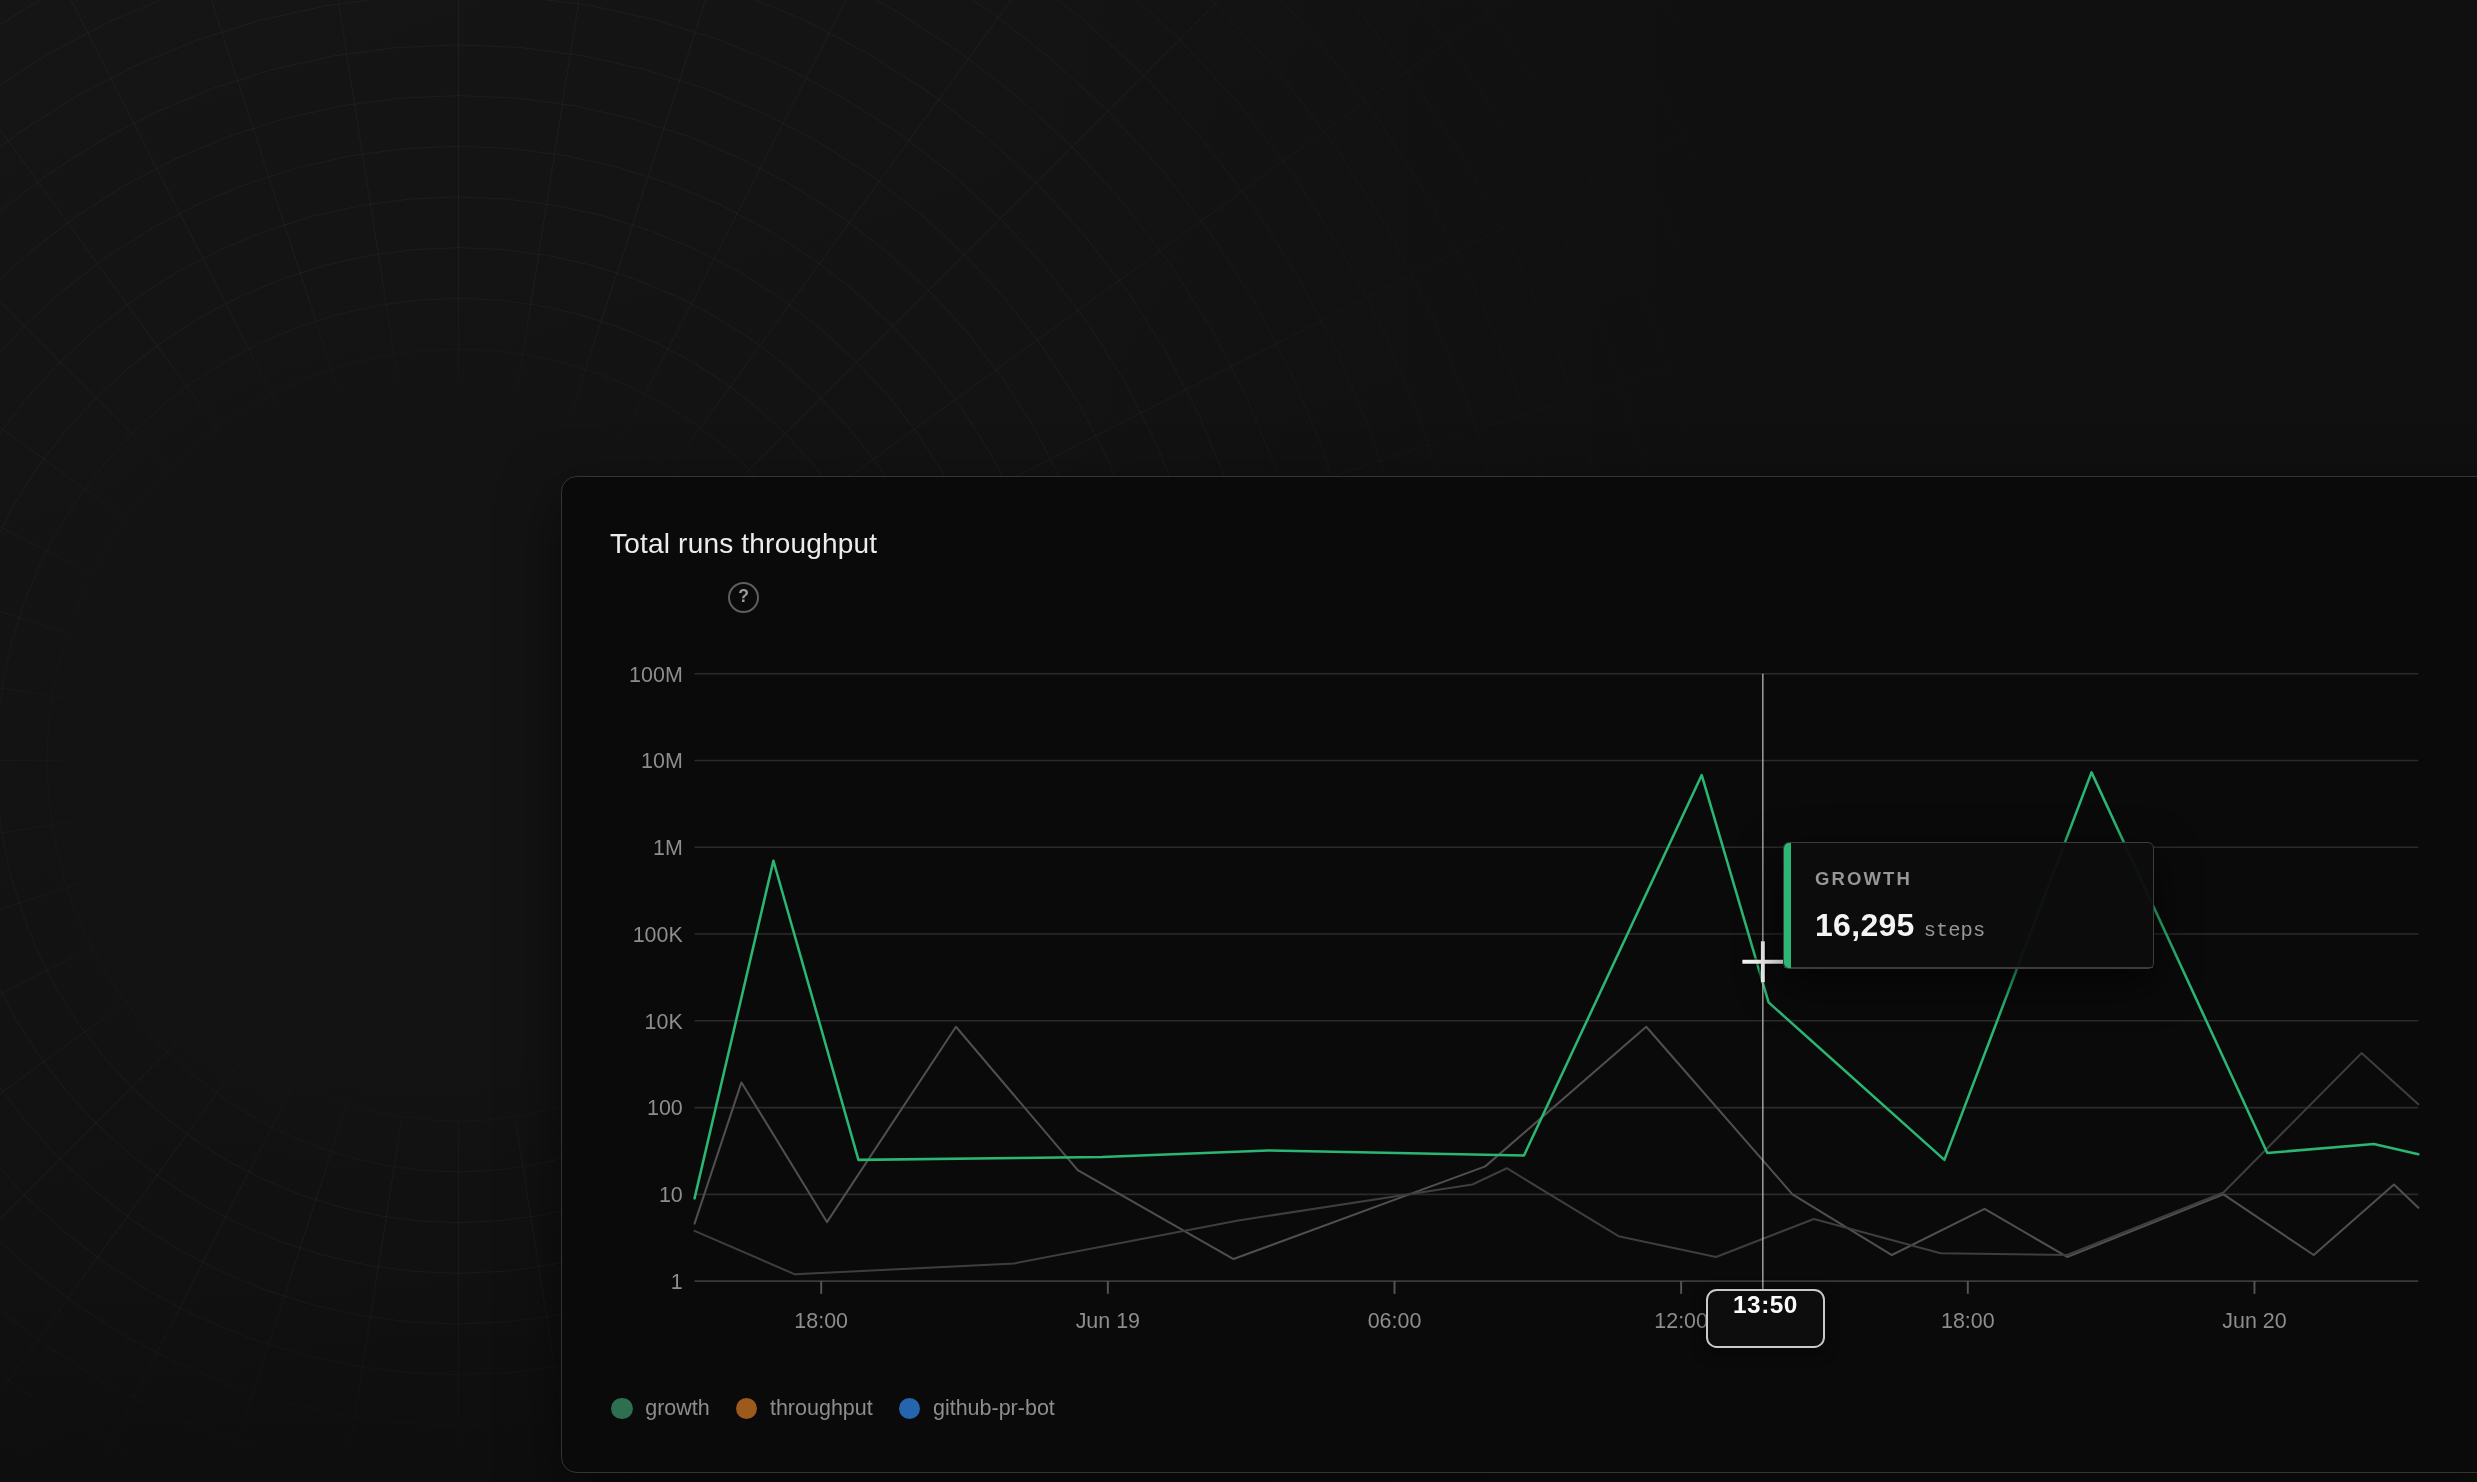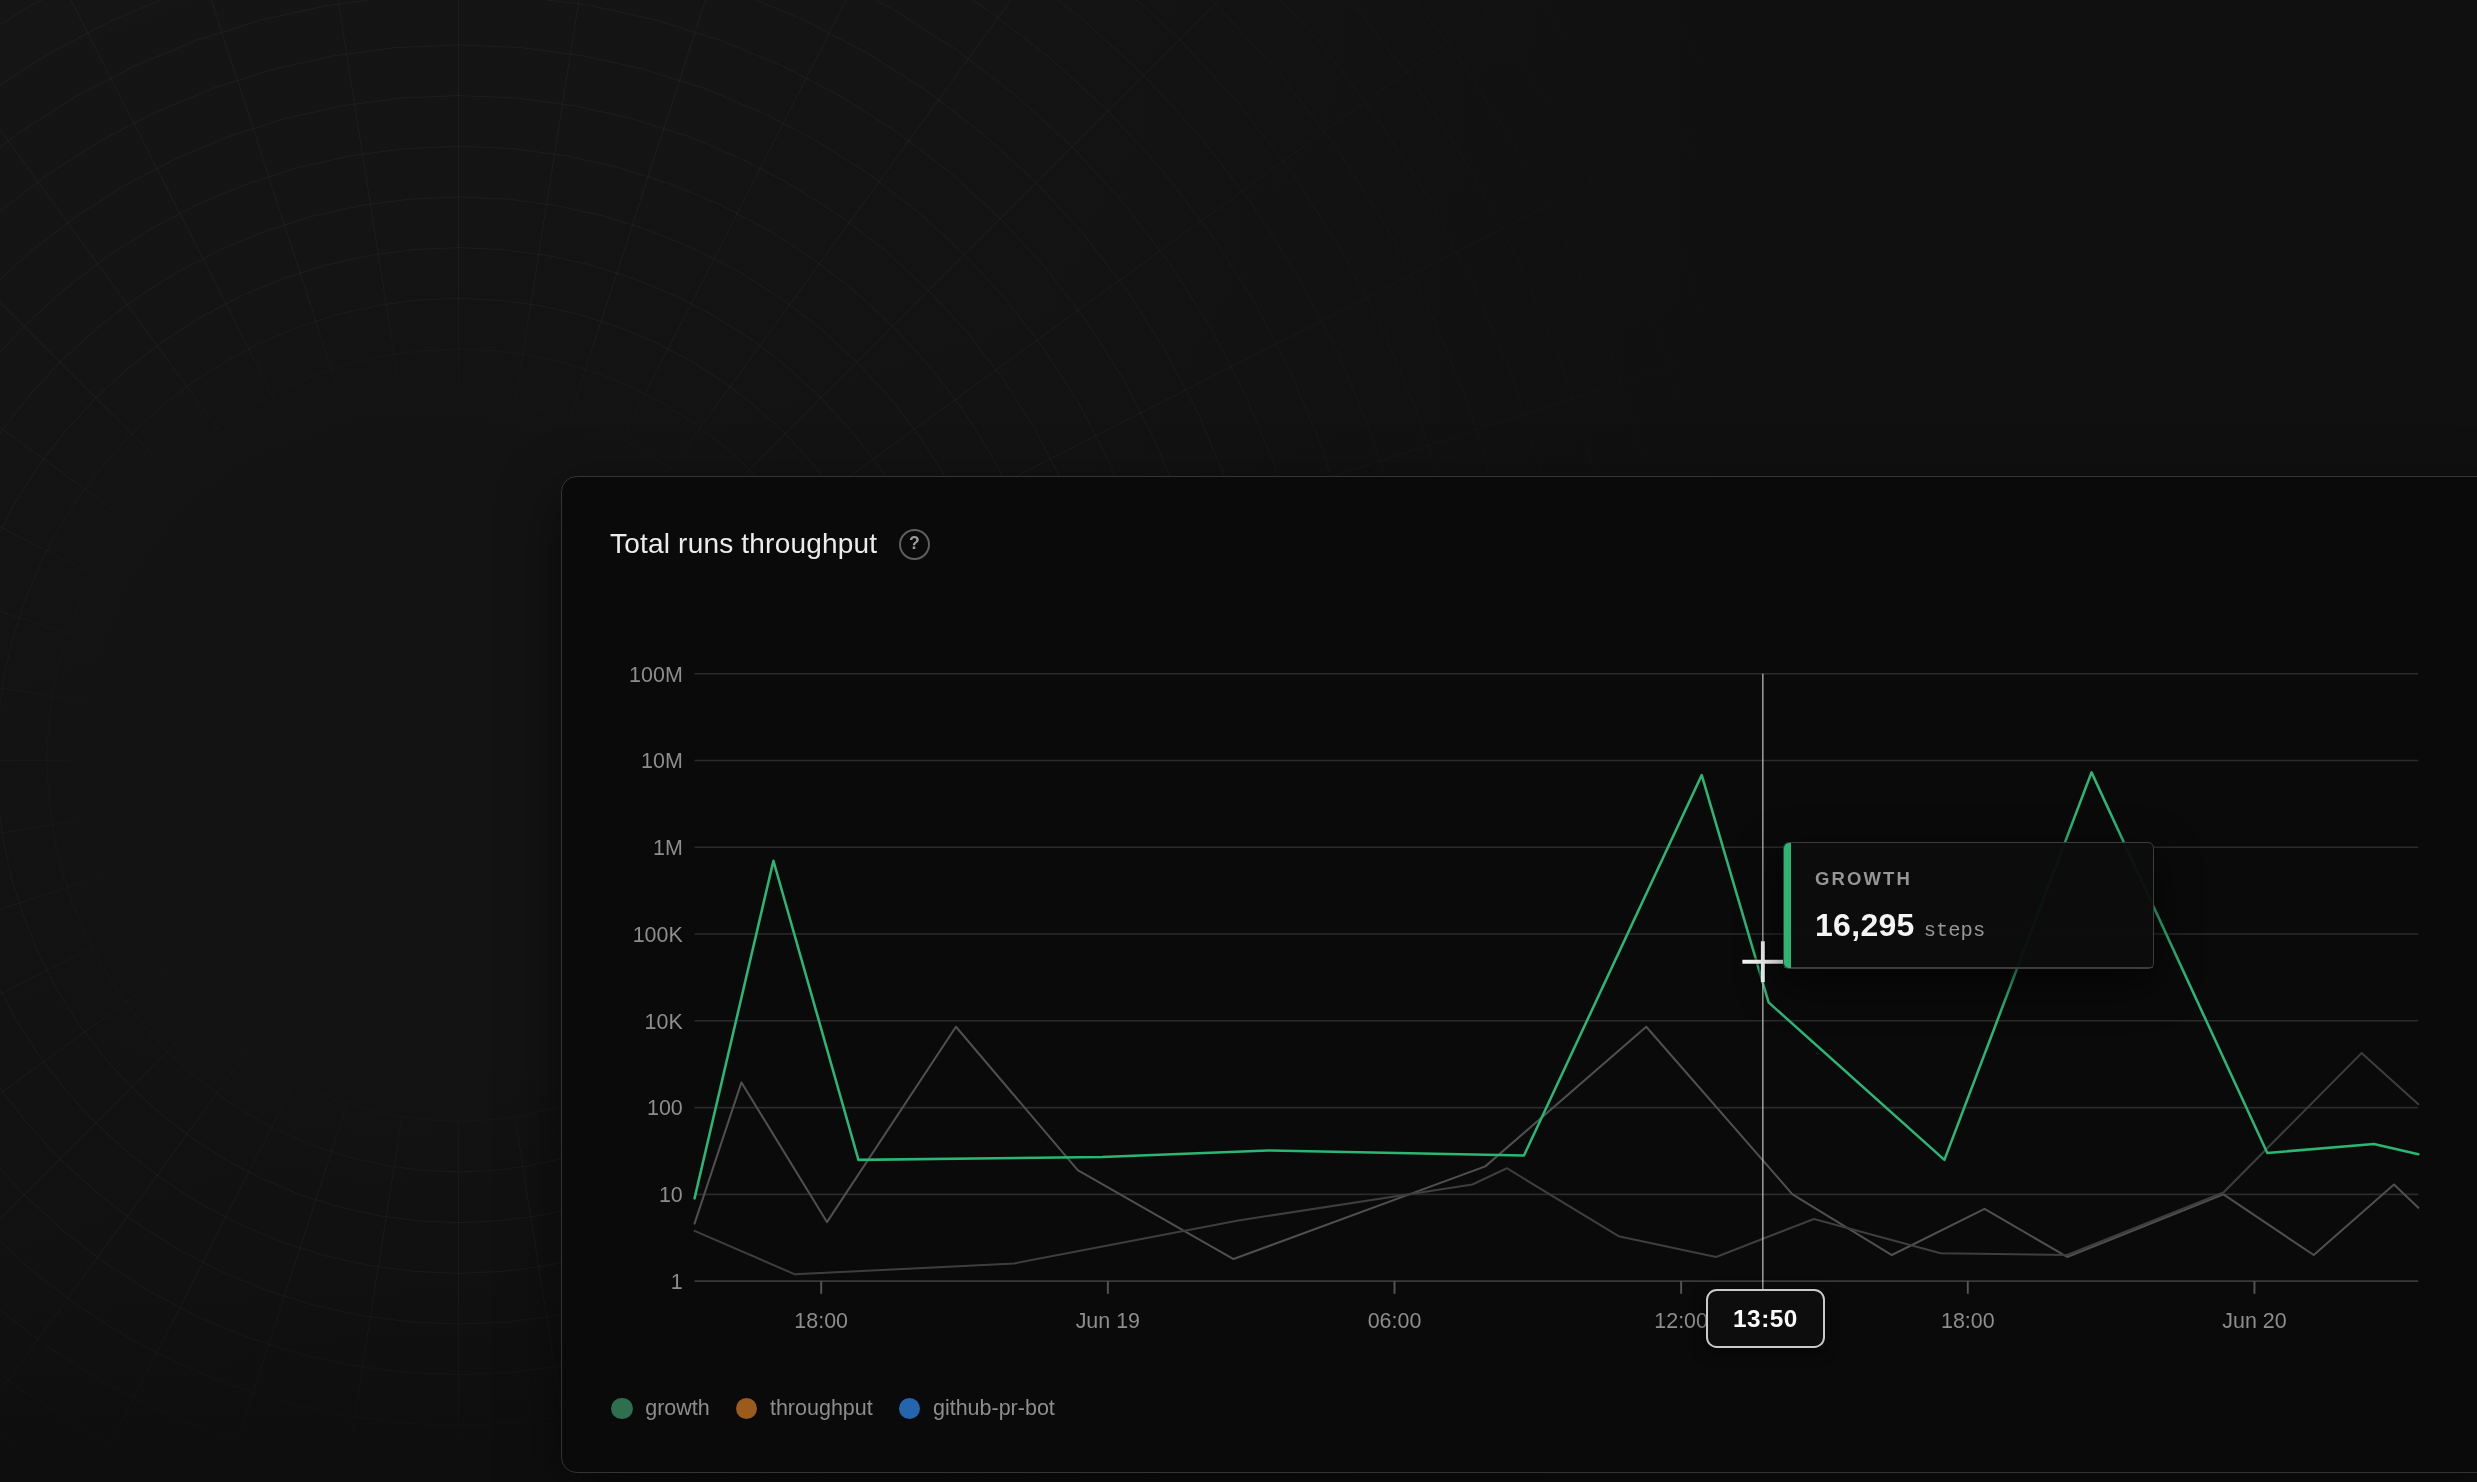--- a/index.html
+++ b/index.html
@@ -8,34 +8,34 @@
   
   .bg-base{position:absolute;inset:0;background:linear-gradient(160deg,#151515 0%,#121212 45%,#0d0d0d 100%);}
   #bg-mesh{position:absolute;left:0;top:0;}
   .bg-void{position:absolute;inset:0;background:radial-gradient(circle 458px at 419px 741px,#131313 0 322px,rgba(19,19,19,0) 458px);}
   .bg-fade{position:absolute;inset:0;background:linear-gradient(90deg,rgba(16,16,16,0) 42%,#101010 72%),linear-gradient(0deg,#0e0e0e 0%,rgba(14,14,14,0) 14%);}
 
   
   .card{position:absolute;left:561px;top:476px;width:1936px;height:995px;
         background:#0a0a0b;border:1px solid #343434;border-radius:15.6px;
         box-shadow:0 19.5px 59px rgba(0,0,0,.5);}
-  .card-header{position:absolute;left:610px;top:528px;display:flex;align-items:center;gap:21.5px;z-index:5;}
+  .card-header{position:absolute;left:610px;top:528px;display:flex;align-items:center;gap:21.5px;z-index:5;flex-direction:column;}
   .card-title{font-size:28px;font-weight:500;color:#ececec;letter-spacing:0.2px;}
   .help-icon{width:27px;height:27px;border:2px solid #5f5f5f;border-radius:50%;
              display:flex;align-items:center;justify-content:center;
              color:#9b9b9b;font-size:17.6px;font-weight:700;line-height:1;}
 
   
   #chart-svg{position:absolute;left:0;top:0;z-index:4;}
   #chart-svg text{font-family:"Liberation Sans",sans-serif;}
 
   
   .timebox{position:absolute;left:1706px;top:1289px;width:115px;height:55px;z-index:6;
            background:#0d0d0d;border:2px solid #c9c9c9;border-radius:10.7px;
-           display:flex;align-items:center;justify-content:center;
+           display:flex;justify-content:center;
            color:#fafafa;font-size:24.4px;font-weight:700;letter-spacing:0.5px;
            box-shadow:0 3.9px 13.7px rgba(0,0,0,.55);}
 
   
   .tooltip{position:absolute;left:1783px;top:842px;width:369px;z-index:7;
            background:rgba(12,12,13,.96);border:1px solid #3d3d3d;border-radius:5.9px;
            box-shadow:0 13.7px 43px rgba(0,0,0,.65);}
   .tooltip-accent{position:absolute;left:0;top:0;bottom:0;width:6.8px;border-radius:4.9px 0 0 4.9px;}
   .tt-head{padding:25px 27px 23.4px 31px;border-bottom:1px solid #3d3d3d;}
   .tt-series{font-size:18.5px;font-weight:600;color:#969696;letter-spacing:2.1px;}

